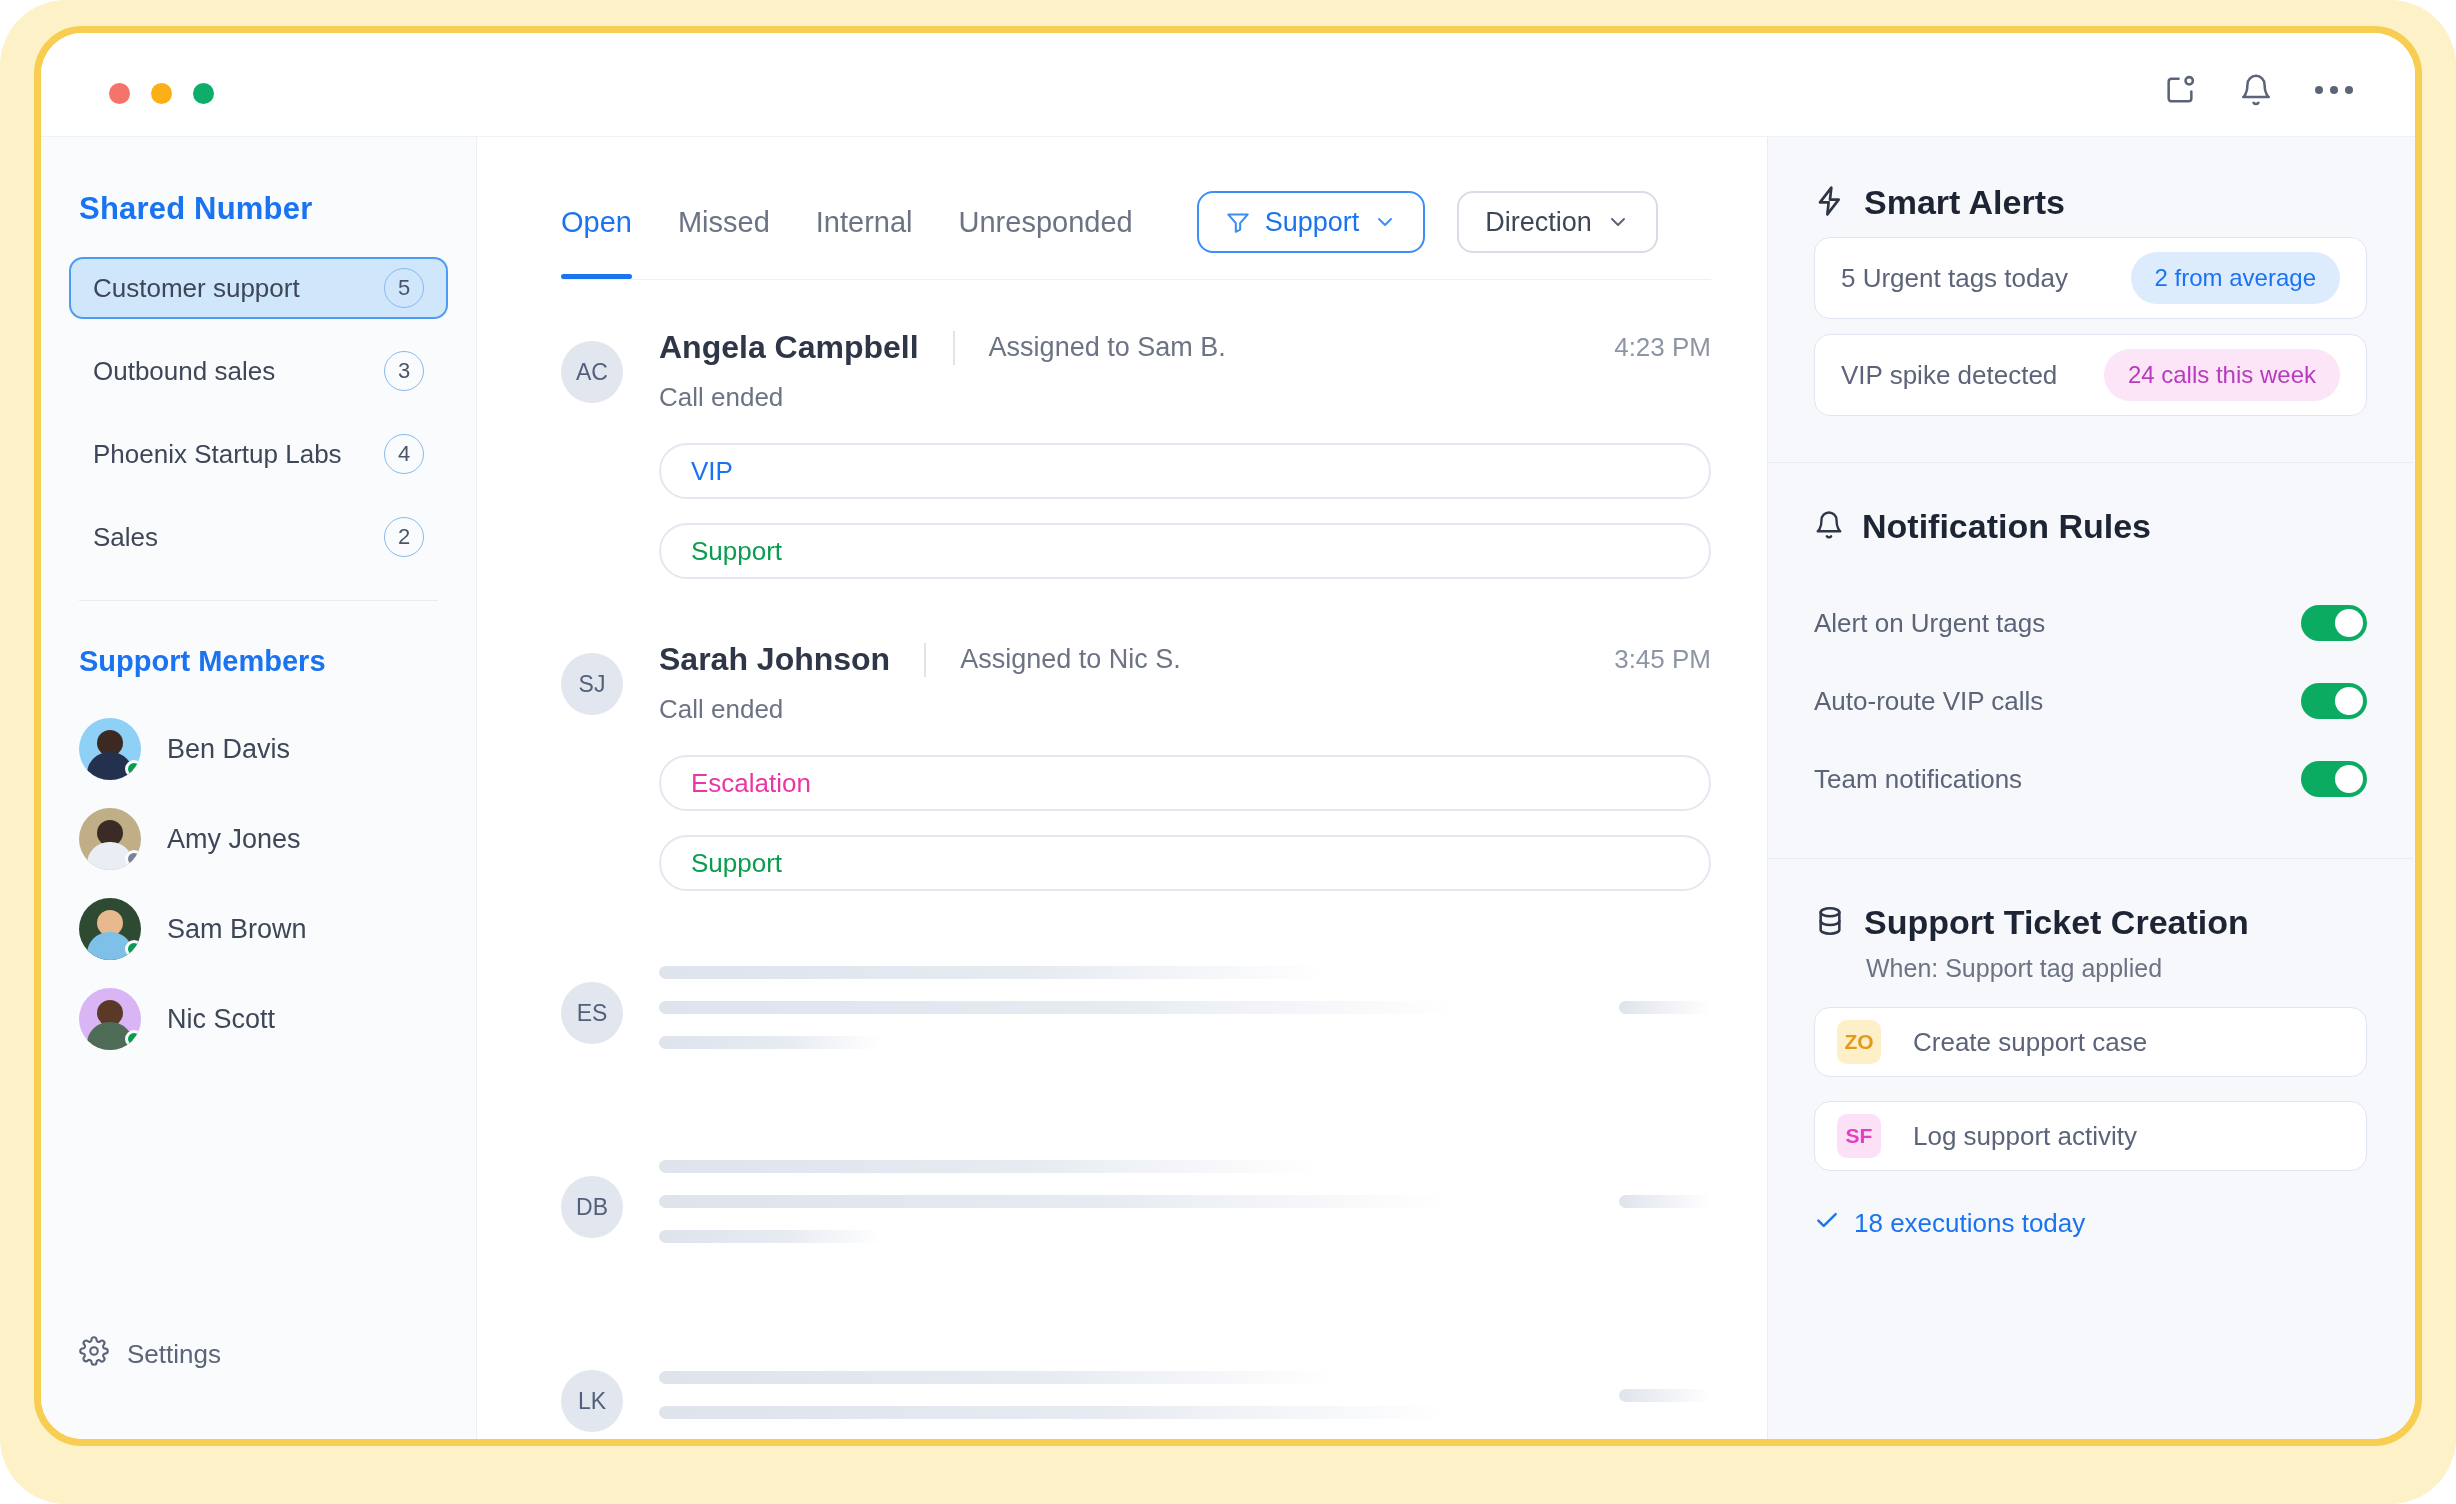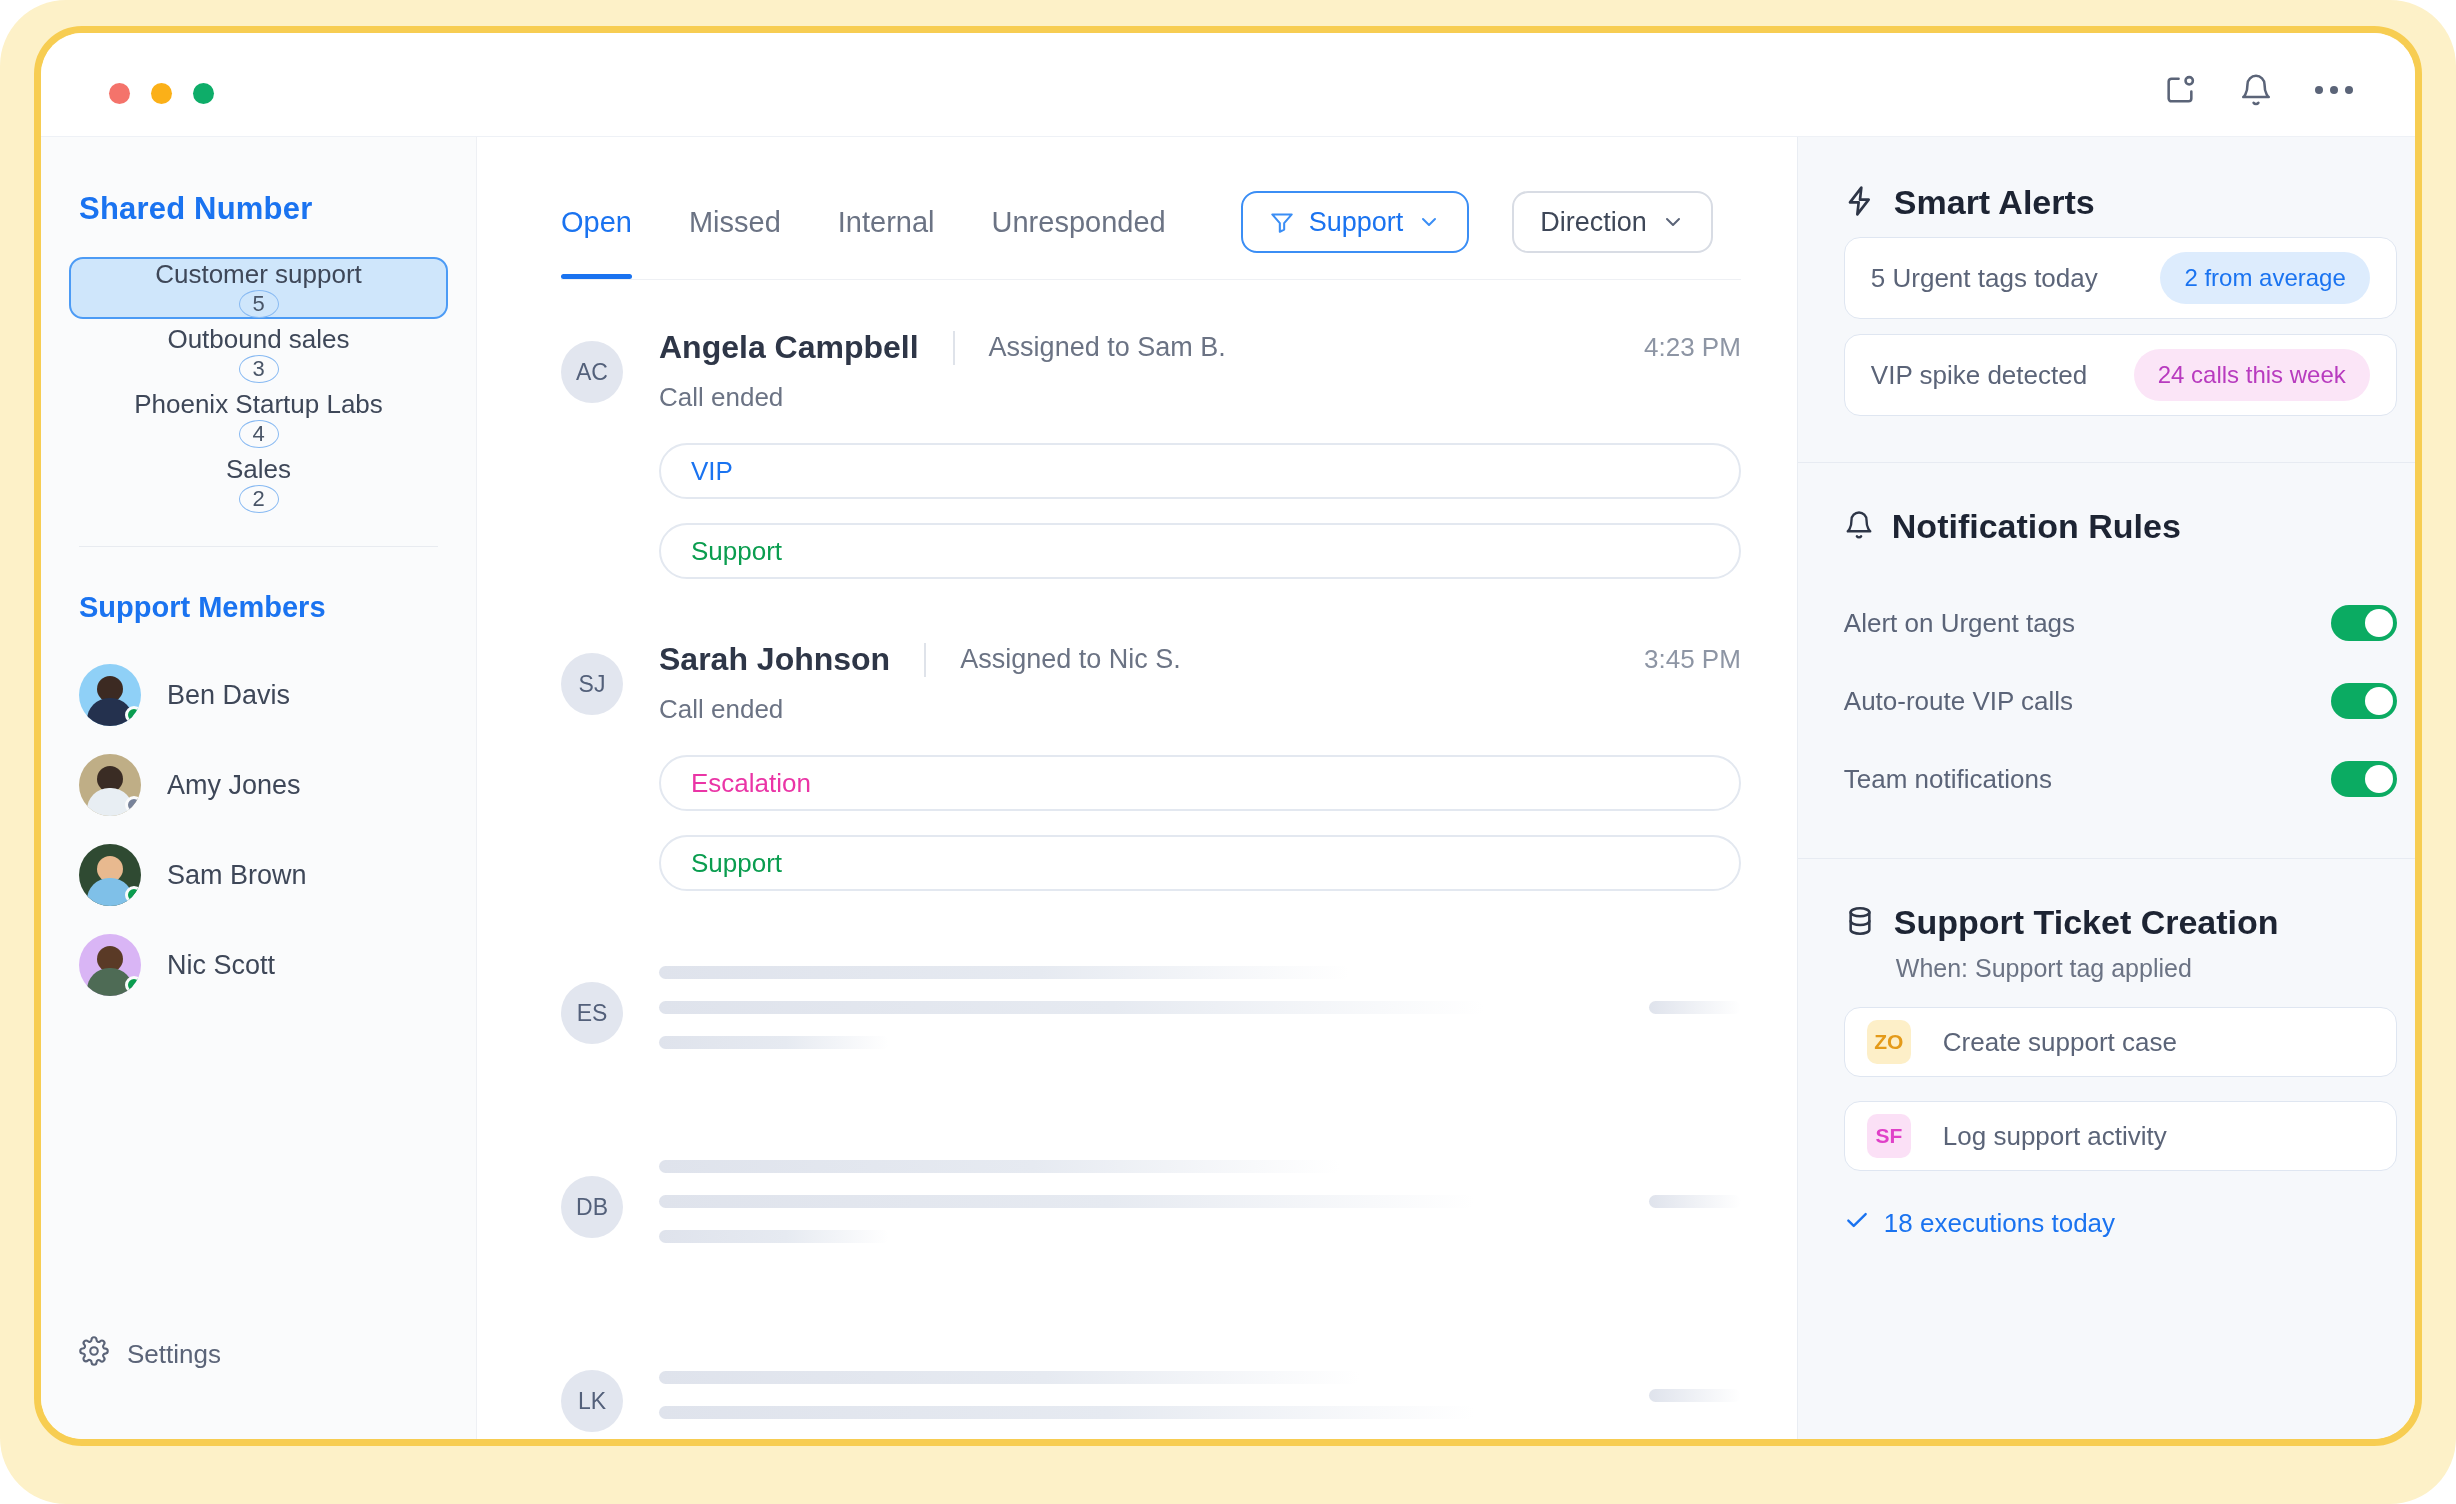--- a/index.html
+++ b/index.html
@@ -74,23 +74,22 @@
   .side-title {
     font-size: 31px; font-weight: bold; color: #1a73f0;
     padding-left: 38px; letter-spacing: .2px;
   }
   .chan-list { margin-top: 30px; padding: 0 28px; }
   .chan {
     display: flex; align-items: center; justify-content: space-between;
     height: 62px; padding: 0 22px;
     border-radius: 14px;
     font-size: 26px; color: #3e4758;
-    margin-bottom: 3px;
+    margin-bottom: 21px;
     border: 2px solid transparent;
-    flex-direction: column;
   }
   .chan.active {
     background: #cfe6fb;
     border-color: #4c9bf5;
   }
   .chan-badge {
     width: 40px; height: 40px; border-radius: 50%;
     border: 1.6px solid #87b9f2;
     display: flex; align-items: center; justify-content: center;
     font-size: 22px; color: #4a5668; background: transparent;
@@ -136,21 +135,21 @@
   }
 
   
   .center {
     flex: 1 1 auto;
     background: #ffffff;
     position: relative;
     padding: 50px 56px 0 84px;
   }
   .tabs {
-    display: flex; align-items: center; gap: 15px;
+    display: flex; align-items: center; gap: 4px;
     height: 70px;
   }
   .tab {
     font-size: 29px; color: #6b7384;
     margin-right: 42px;
     position: relative;
     height: 70px; display: flex; align-items: center;
   }
   .tab.active { color: #1a73f0; }
   .tab.active::after {

